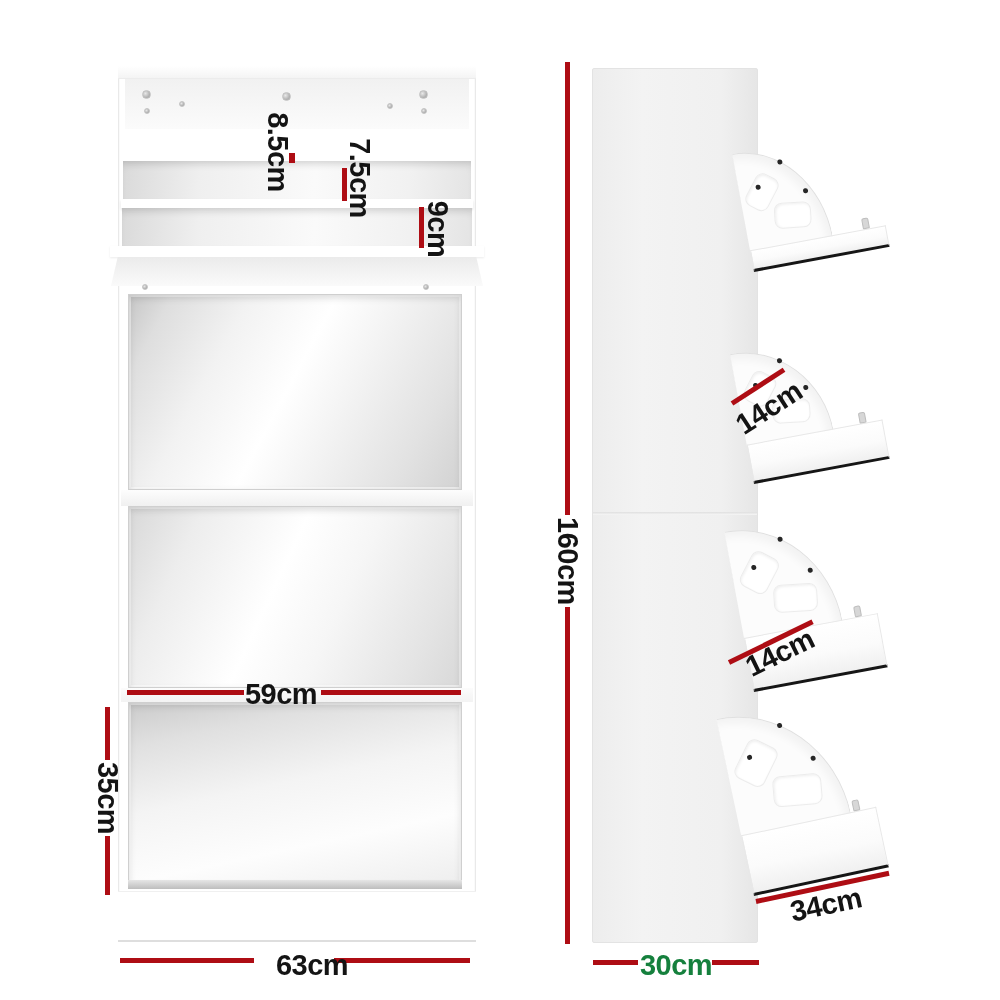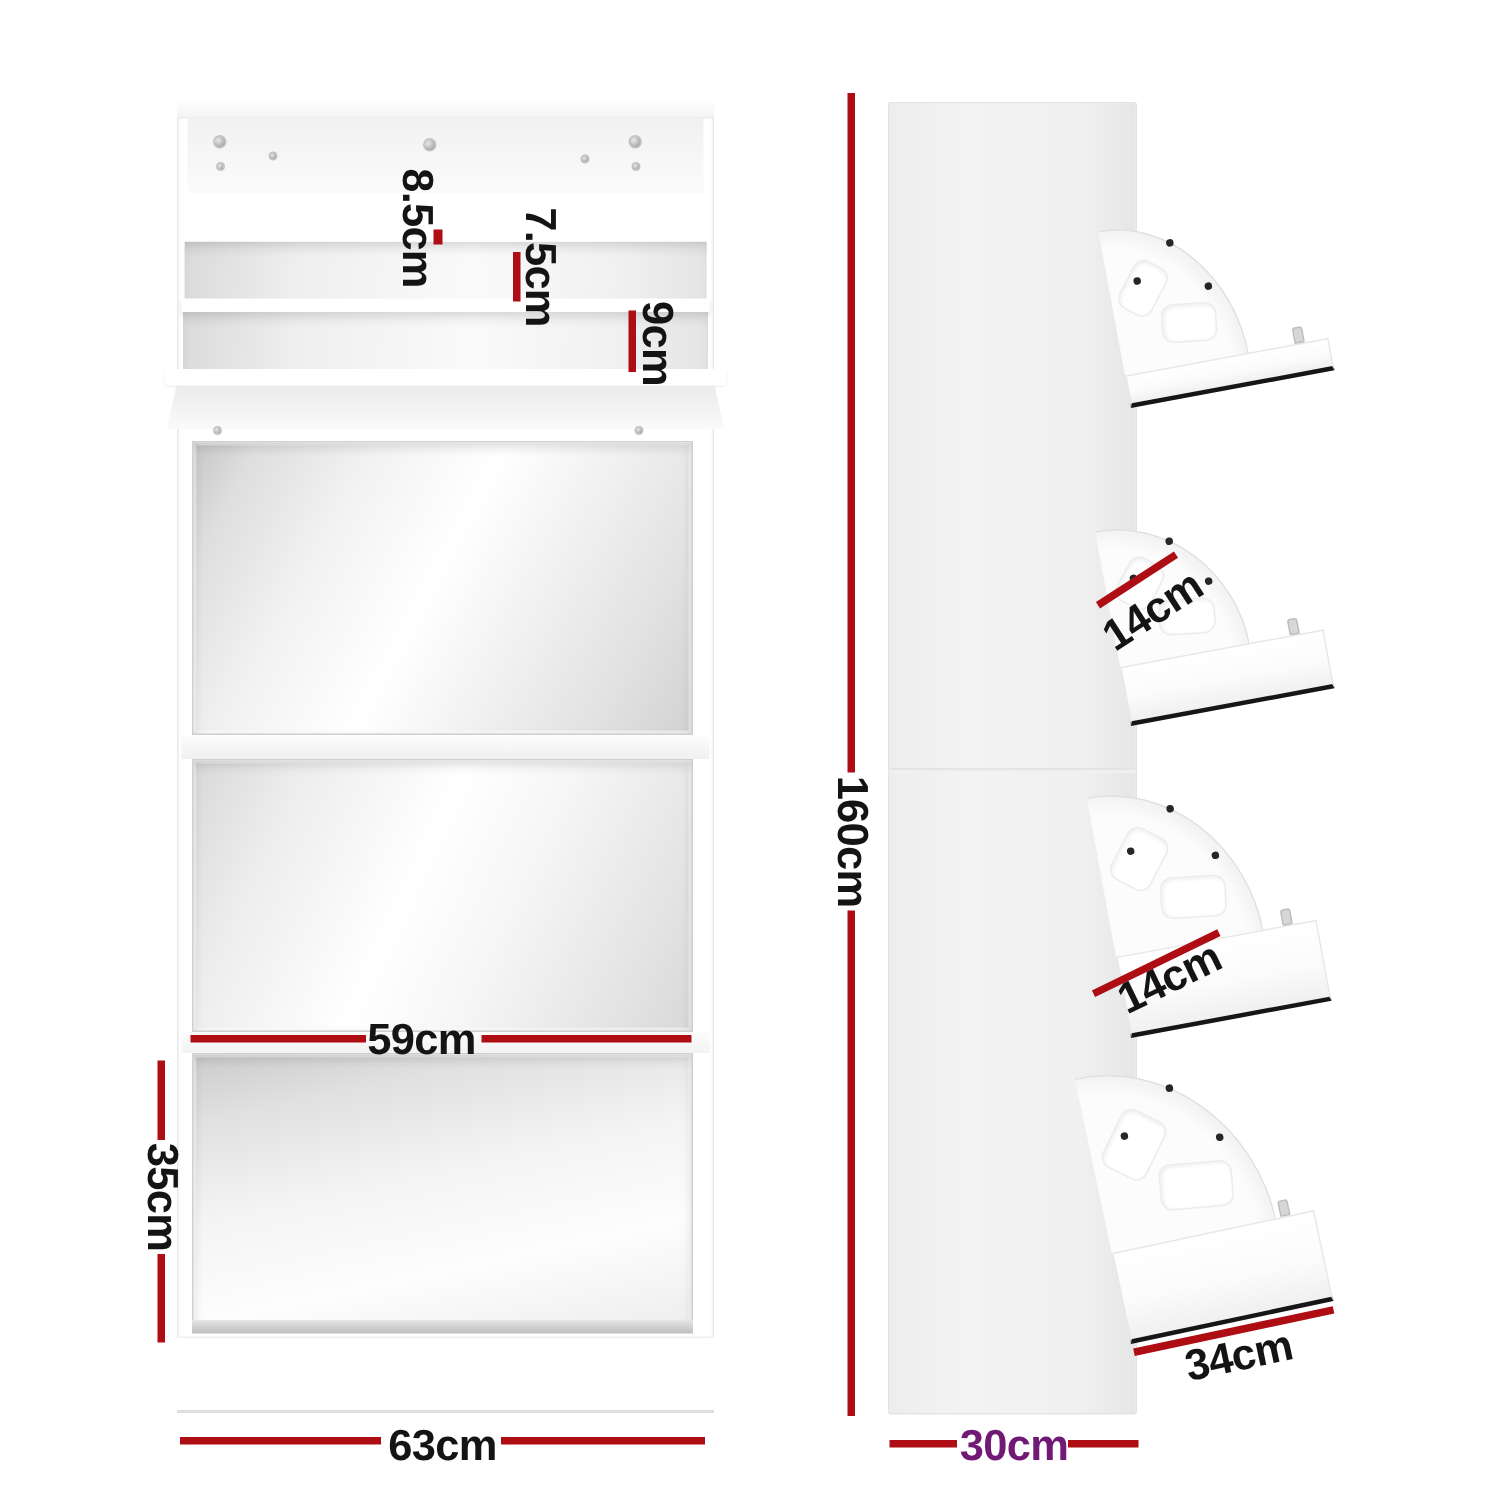--- a/index.html
+++ b/index.html
@@ -91,21 +91,21 @@
   #dl-30b{left:712px;top:960px;width:47px;height:5px;}
   #dl-14a{left:732px;top:401px;width:62px;height:5px;transform:rotate(-33deg);transform-origin:0 50%;}
   #dl-14b{left:729px;top:660px;width:93px;height:5px;transform:rotate(-26deg);transform-origin:0 50%;}
   #dl-34 {left:756px;top:899px;width:136px;height:5px;transform:rotate(-12deg);transform-origin:0 50%;}
 
   
   .dlabel{font-size:29px;font-weight:bold;color:#141414;letter-spacing:-0.5px;
      white-space:nowrap;line-height:1;transform:translate(-50%,-50%);}
   .rot90{transform:translate(-50%,-50%) rotate(90deg);}
   #lb-85 {left:277px;top:152px;} #lb-75{left:359px;top:178px;} #lb-9{left:437px;top:229px;}
-  #lb-59 {left:281px;top:694px;} #lb-35{left:107px;top:798px;} #lb-63{left:295px;top:965px;}
+  #lb-59 {left:281px;top:694px;} #lb-35{left:107px;top:798px;} #lb-63{left:312px;top:965px;}
   #lb-160{left:567px;top:561px;} #lb-30{left:676px;top:965px;}
   #lb-14a{left:769px;top:408px;transform:translate(-50%,-50%) rotate(-33deg);}
   #lb-14b{left:780px;top:653px;transform:translate(-50%,-50%) rotate(-26deg);}
   #lb-34 {left:826px;top:905px;transform:translate(-50%,-50%) rotate(-12deg);}
 </style>
 </head>
 <body>
 
 <div id="canvas">
 
@@ -208,15 +208,15 @@
   <div id="lb-85" class="dlabel rot90" style="color: rgb(20, 20, 20);">8.5cm</div>
   <div id="lb-75" class="dlabel rot90" style="color: rgb(20, 20, 20);">7.5cm</div>
   <div id="lb-9" class="dlabel rot90" style="color: rgb(20, 20, 20);">9cm</div>
   <div id="lb-59" class="dlabel" style="color: rgb(20, 20, 20);">59cm</div>
   <div id="lb-35" class="dlabel rot90" style="color: rgb(20, 20, 20);">35cm</div>
   <div id="lb-63" class="dlabel" style="color: rgb(20, 20, 20);">63cm</div>
   <div id="lb-160" class="dlabel rot90" style="color: rgb(20, 20, 20);">160cm</div>
   <div id="lb-14a" class="dlabel" style="color: rgb(20, 20, 20);">14cm</div>
   <div id="lb-14b" class="dlabel" style="color: rgb(20, 20, 20);">14cm</div>
   <div id="lb-34" class="dlabel" style="color: rgb(20, 20, 20);">34cm</div>
-  <div id="lb-30" class="dlabel" style="color: #701a75;">30cm</div>
+  <div id="lb-30" class="dlabel" style="color: #15803d;">30cm</div>
 
 </div>
 
 </body></html>

